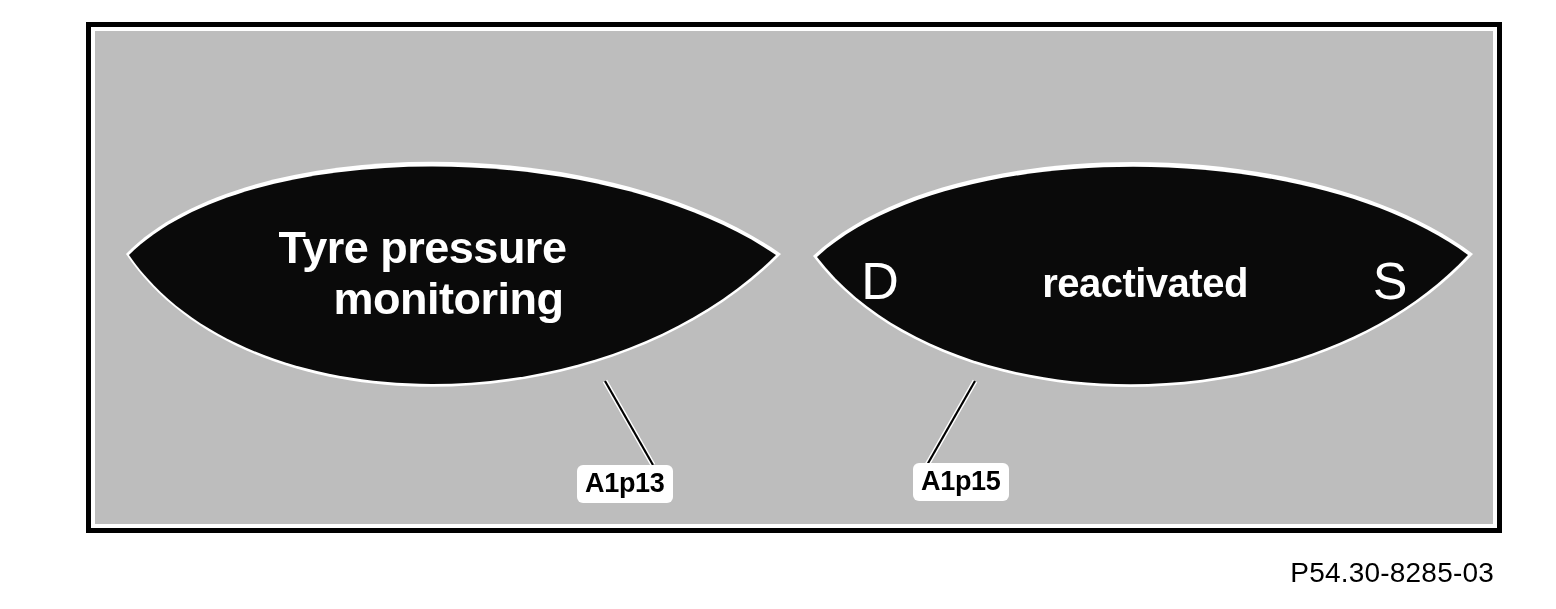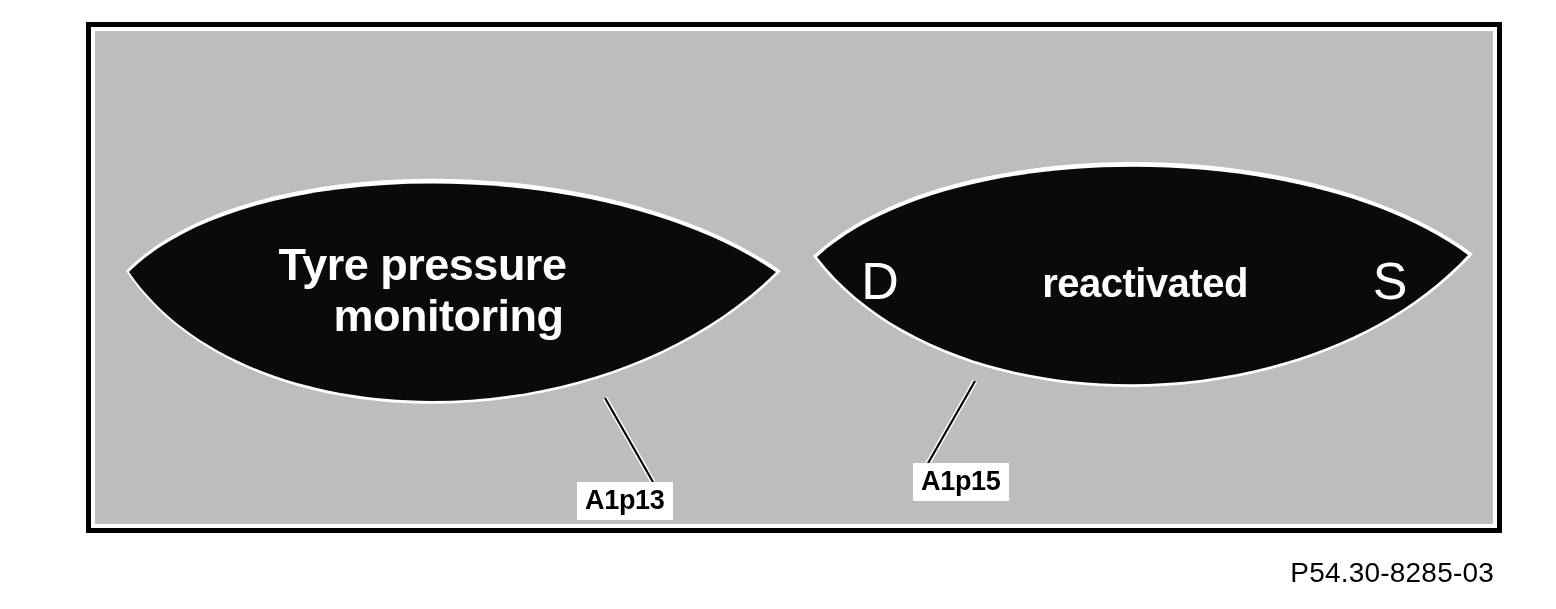--- a/index.html
+++ b/index.html
@@ -38,21 +38,21 @@
     background: #bdbdbd;
     overflow: hidden;
   }
 
   
   .display-panel {
     position: absolute;
     top: 0;
     height: 100%;
   }
-  #display-left  { left: 0px;   width: 700px; margin-top: 17px; }
+  #display-left  { left: 0px;   width: 700px; }
   #display-right { left: 710px; width: 700px; }
 
   .lens-svg {
     position: absolute;
     left: 0;
     top: 0;
     overflow: visible;
   }
 
   
@@ -118,20 +118,21 @@
     position: absolute;
     background: #ffffff;
     color: #000000;
     font-weight: bold;
     font-size: 27px;
     line-height: 31px;
     letter-spacing: -0.3px;
     padding: 3px 8px 4px 8px;
     white-space: nowrap;
     text-align: center;
+    border-radius: 6px;
   }
   .leader-svg {
     position: absolute;
     overflow: visible;
   }
 
   #callout-a1p13 { left: 0px; top: 0px; }
   #callout-a1p13 .callout-box { left: 482px; top: 434px; }
   #callout-a1p13 .leader-svg  { left: 440px; top: 340px; }
 

